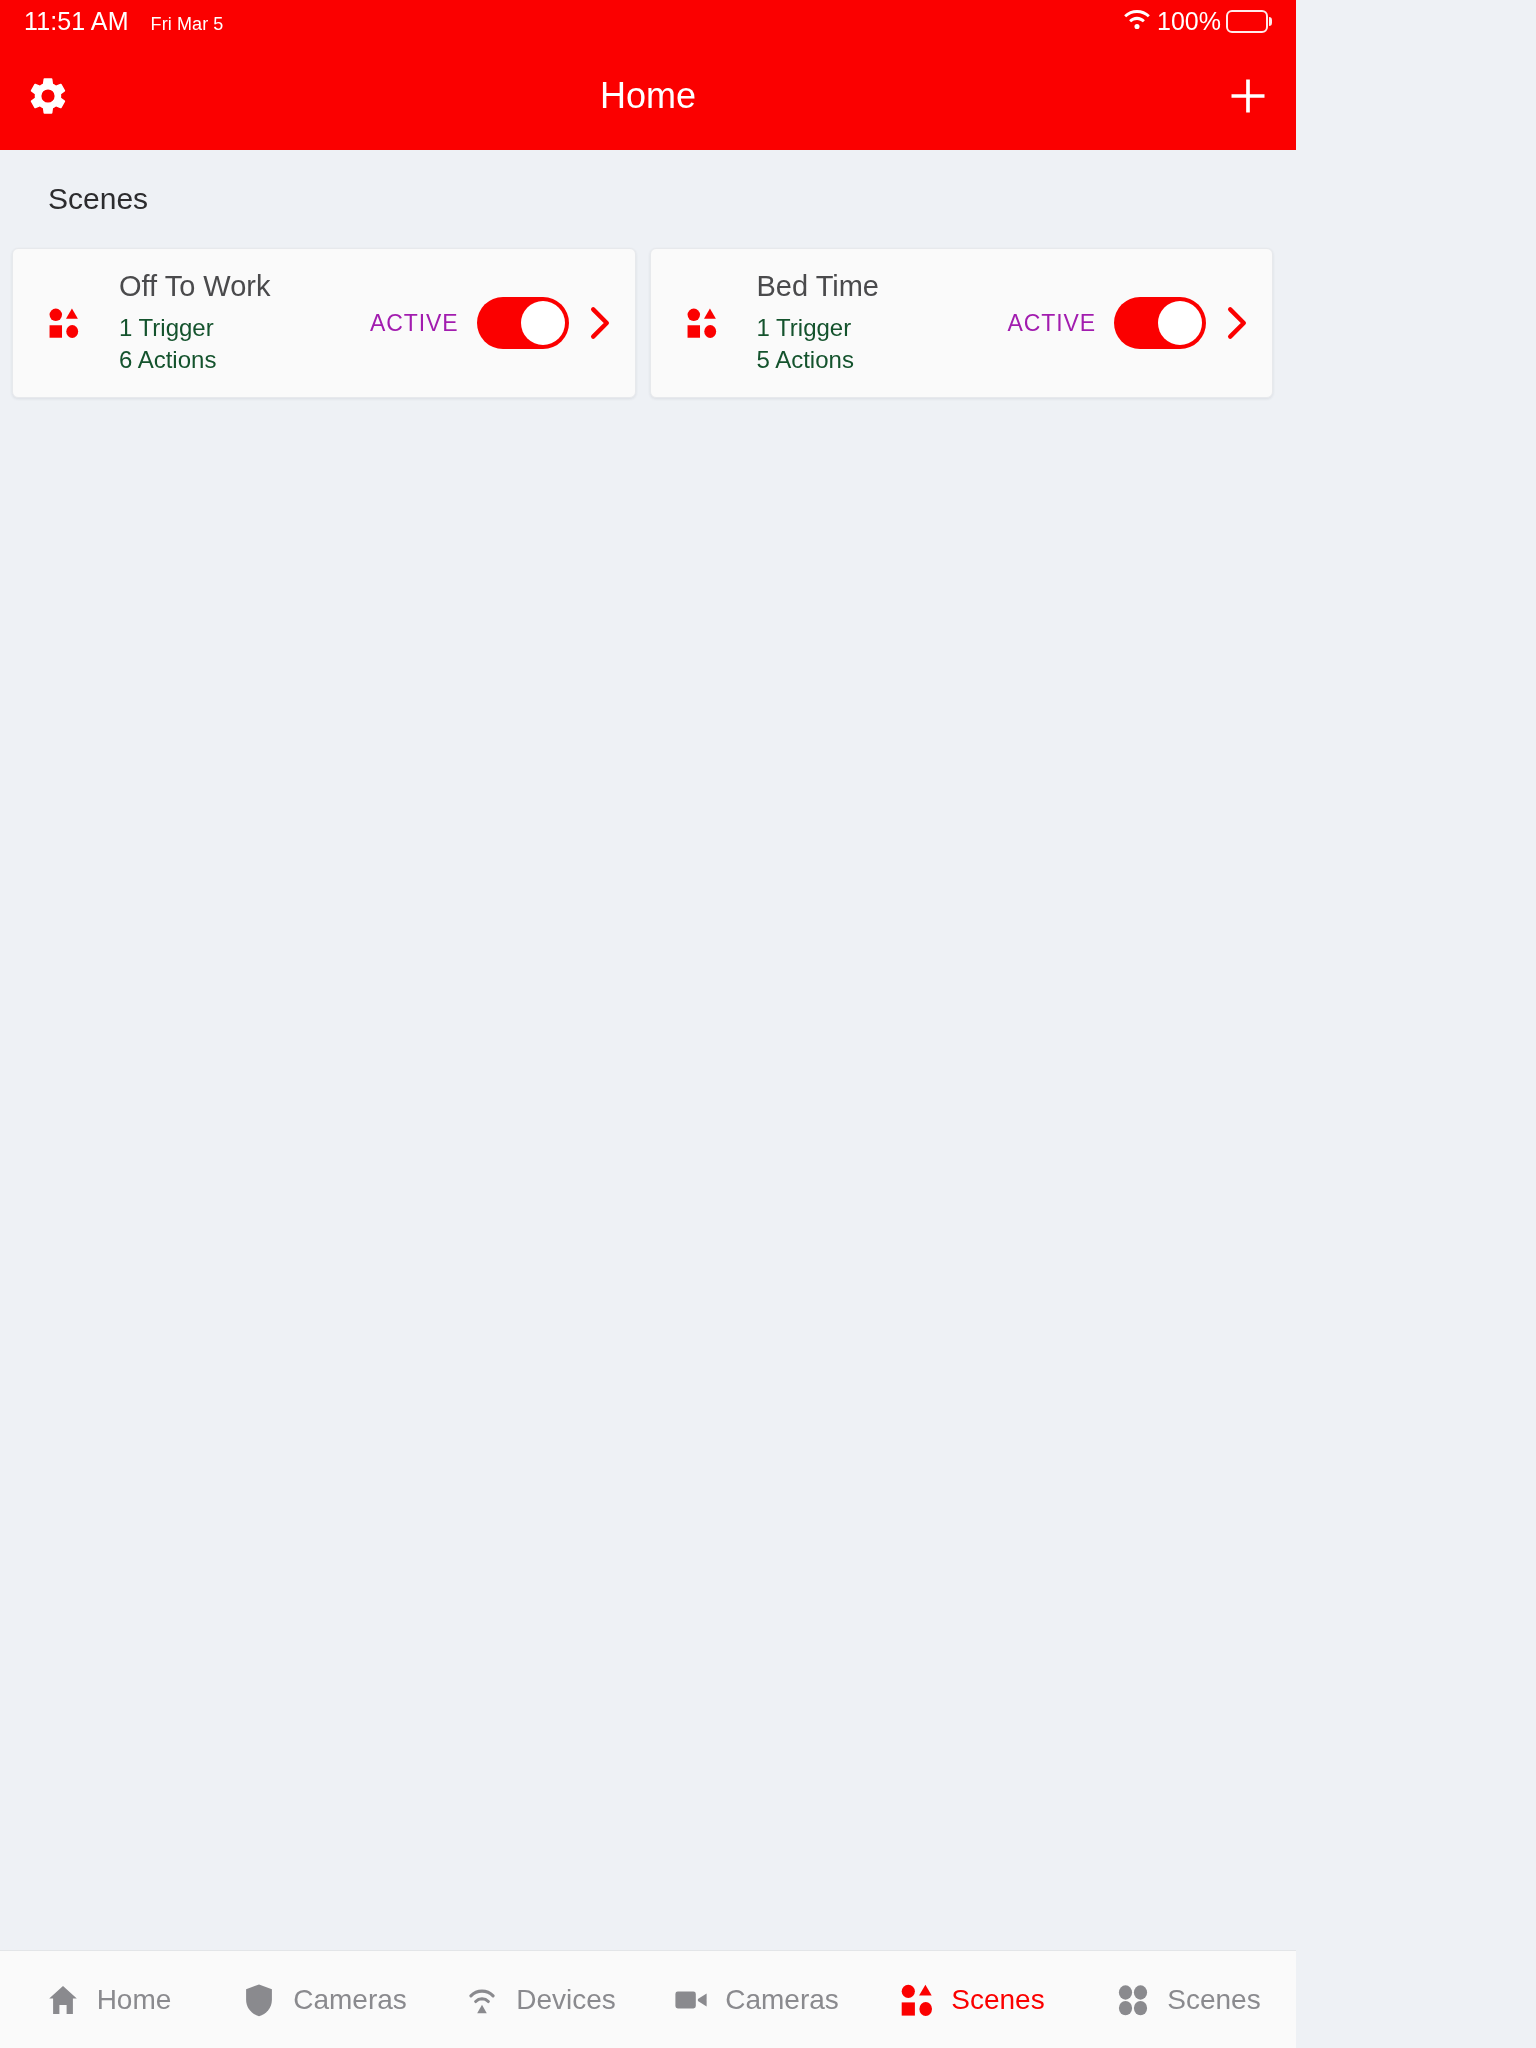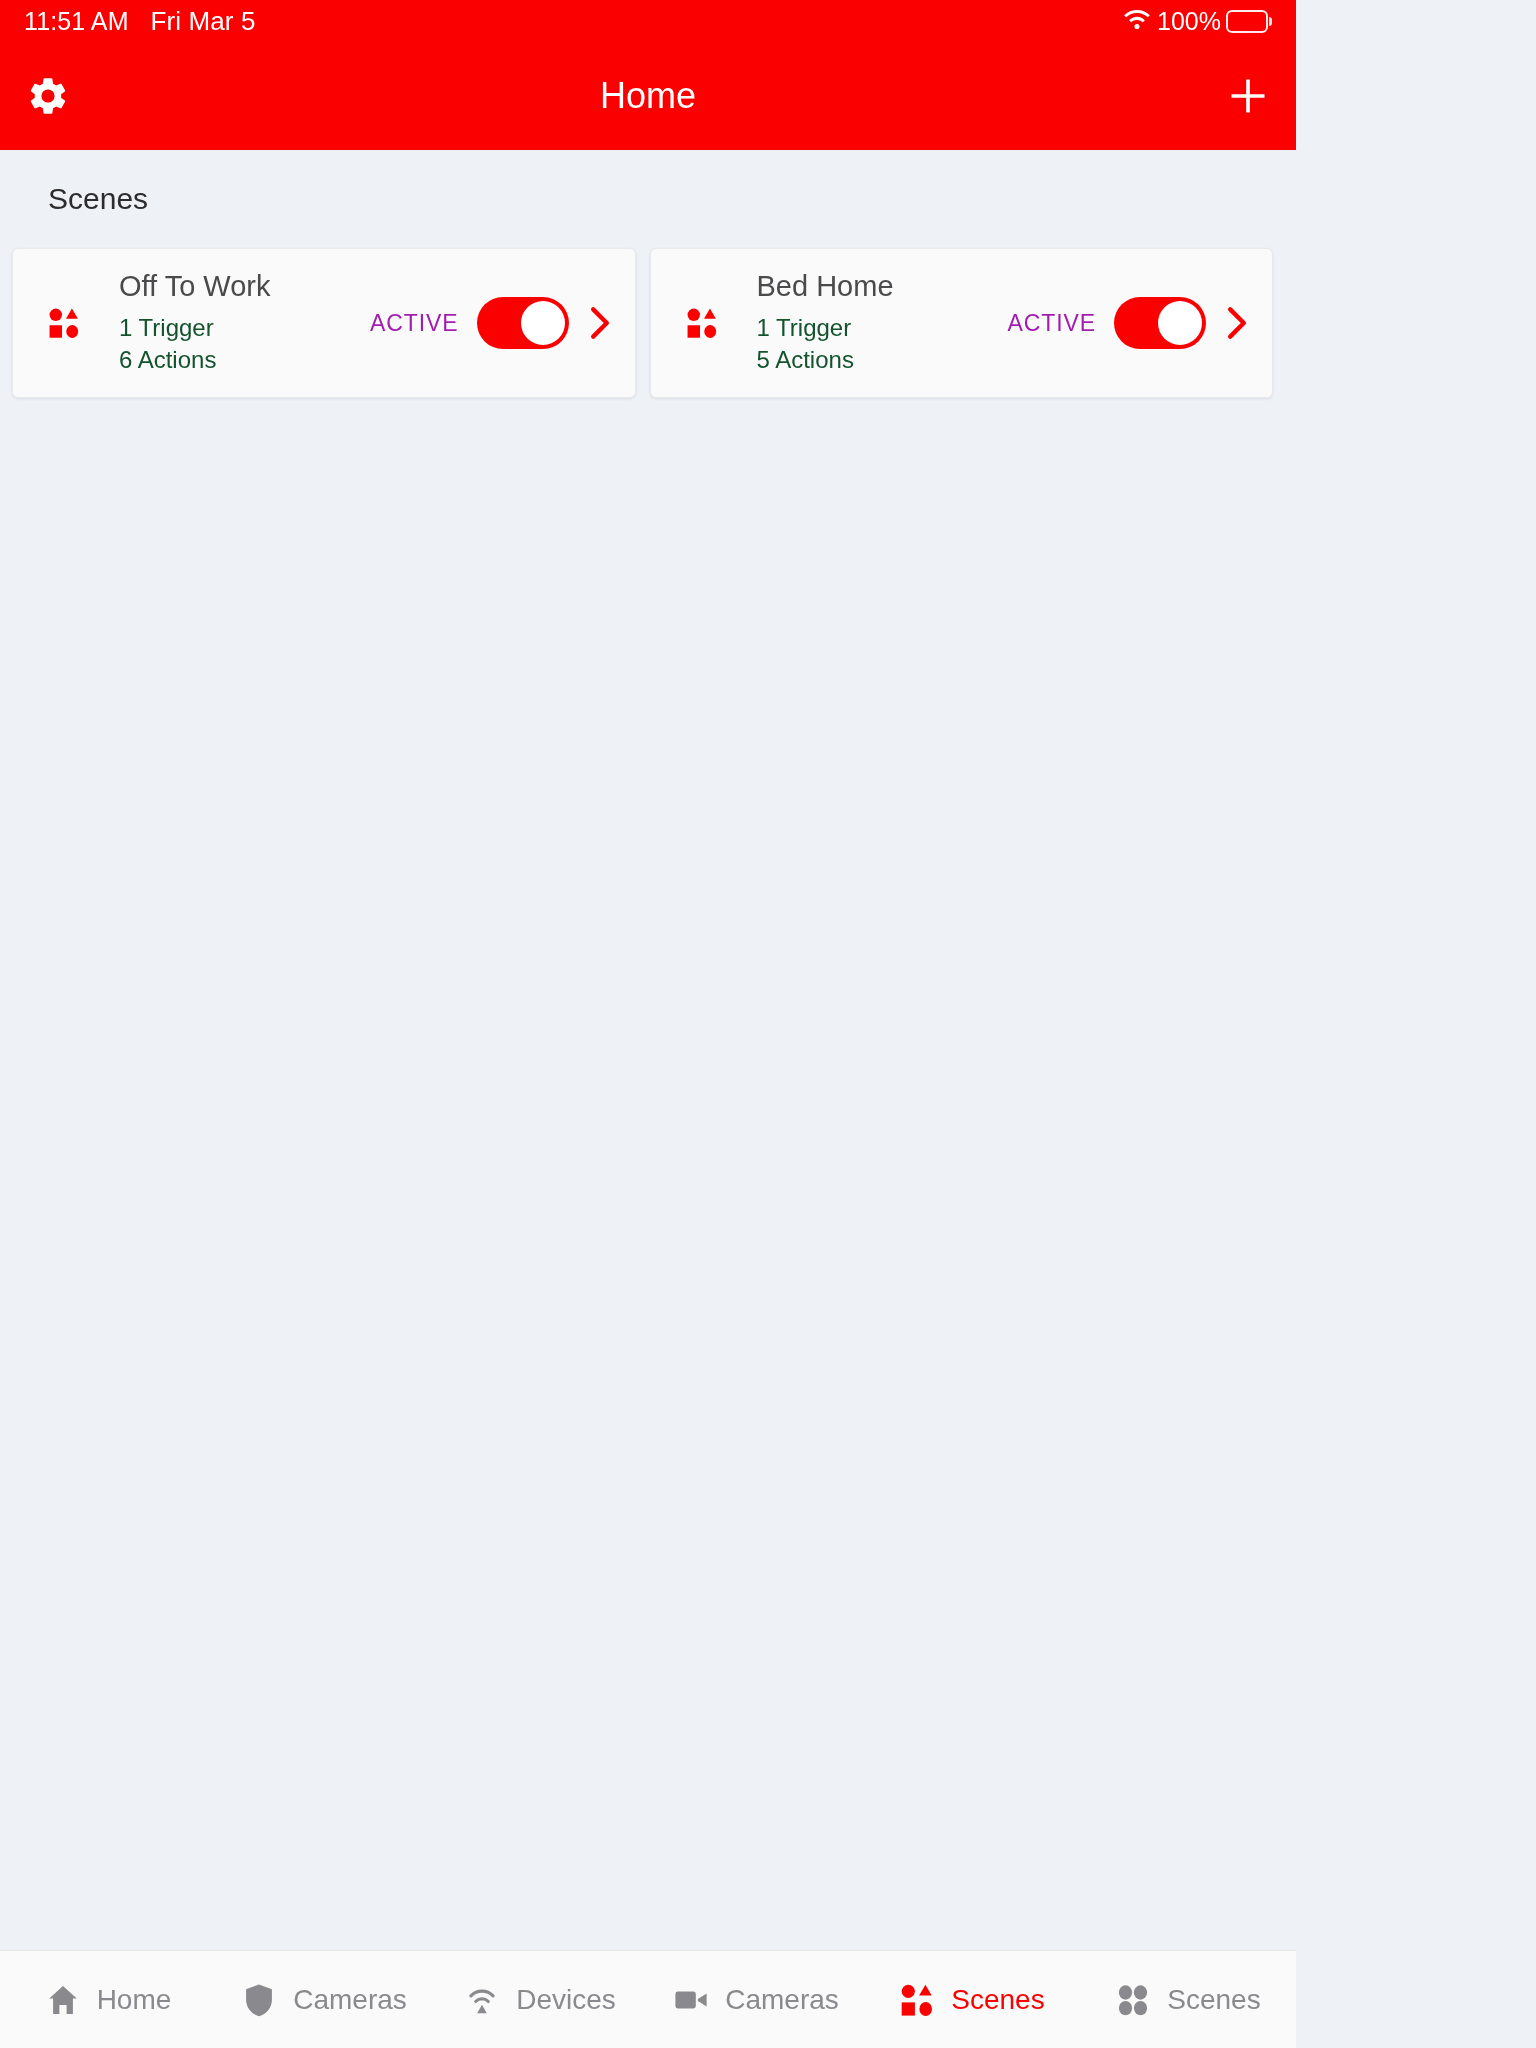--- a/index.html
+++ b/index.html
@@ -12,21 +12,21 @@
   .screen { position: relative; width: 1296px; height: 2048px; display: flex; flex-direction: column; }
 
   
   .statusbar {
     height: 42px; background: #fb0000; flex: 0 0 42px;
     display: flex; align-items: center; padding: 0 24px;
     color: #fff;
   }
   .sb-left { display: flex; align-items: baseline; gap: 22px; }
   .sb-time { font-size: 25px; letter-spacing: .1px; }
-  .sb-date { font-size: 26px; letter-spacing: .1px; }
+  .sb-date { font-size: 18px; letter-spacing: .1px; }
   .sb-spacer { flex: 1; }
   .sb-right { display: flex; align-items: center; gap: 5px; }
   .sb-batt-pct { font-size: 25px; }
   .wifi-ic { width: 30px; height: 22px; display: block; }
   .batt { position: relative; width: 46px; height: 23px; display: flex; align-items: center; }
   .batt-body {
     width: 43px; height: 23px; border: 2.5px solid rgba(255,255,255,.92);
     border-radius: 6px; padding: 2px;
   }
   .batt-fill { width: 100%; height: 100%; background: #fff; border-radius: 3px; }
@@ -162,21 +162,21 @@
       </div>
 
       <div class="scene-card">
         <svg class="scene-ic" viewBox="0 0 24 24">
           <circle cx="6.2" cy="6.2" r="4.4" fill="#fb0000"></circle>
           <path d="M17.6 1.8l4.2 7.2h-8.4z" fill="#fb0000"></path>
           <rect x="1.8" y="13.6" width="8.8" height="8.8" fill="#fb0000"></rect>
           <ellipse cx="17.8" cy="18" rx="4.2" ry="4.6" fill="#fb0000"></ellipse>
         </svg>
         <div class="scene-txt">
-          <div class="scene-name">Bed Home</div>
+          <div class="scene-name">Bed Time</div>
           <div class="scene-sub">1 Trigger</div>
           <div class="scene-sub">5 Actions</div>
         </div>
         <div class="scene-right">
           <span class="active-lbl">ACTIVE</span>
           <div class="toggle">
               <span class="knob"></span>
             </div>
           <svg class="chev" viewBox="0 0 12 20">
             <path d="M2 2l8 8-8 8" fill="none" stroke="#fb0000" stroke-width="2.6" stroke-linecap="round" stroke-linejoin="round"></path>

